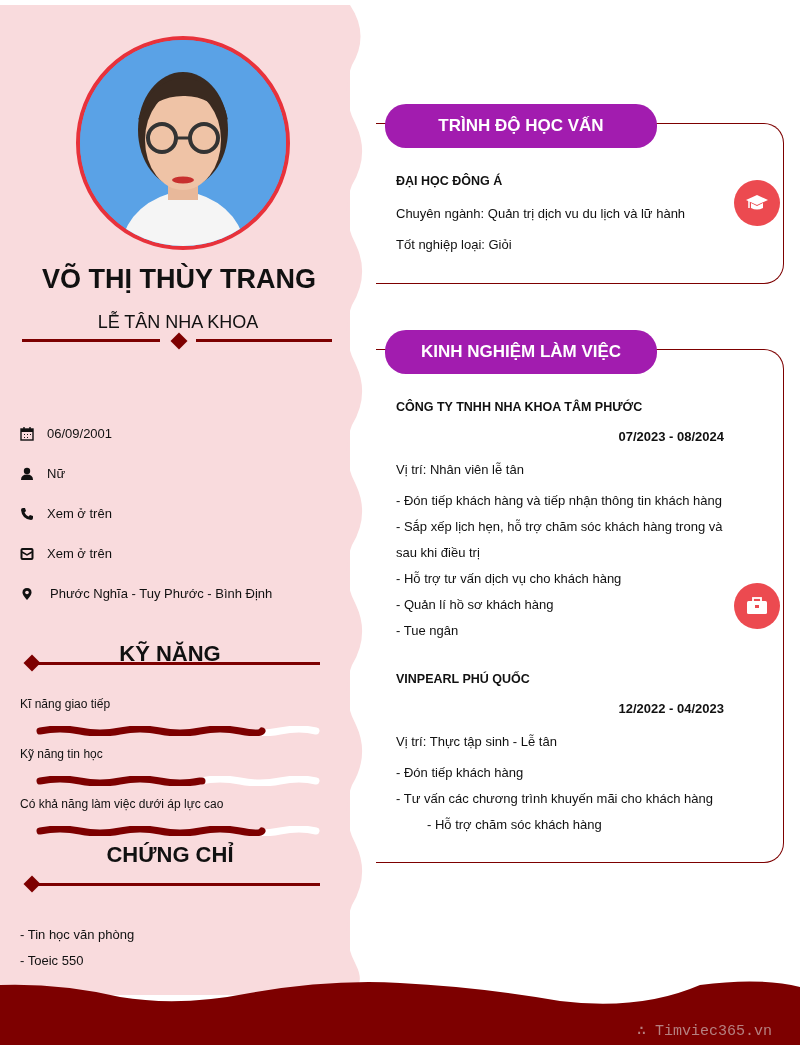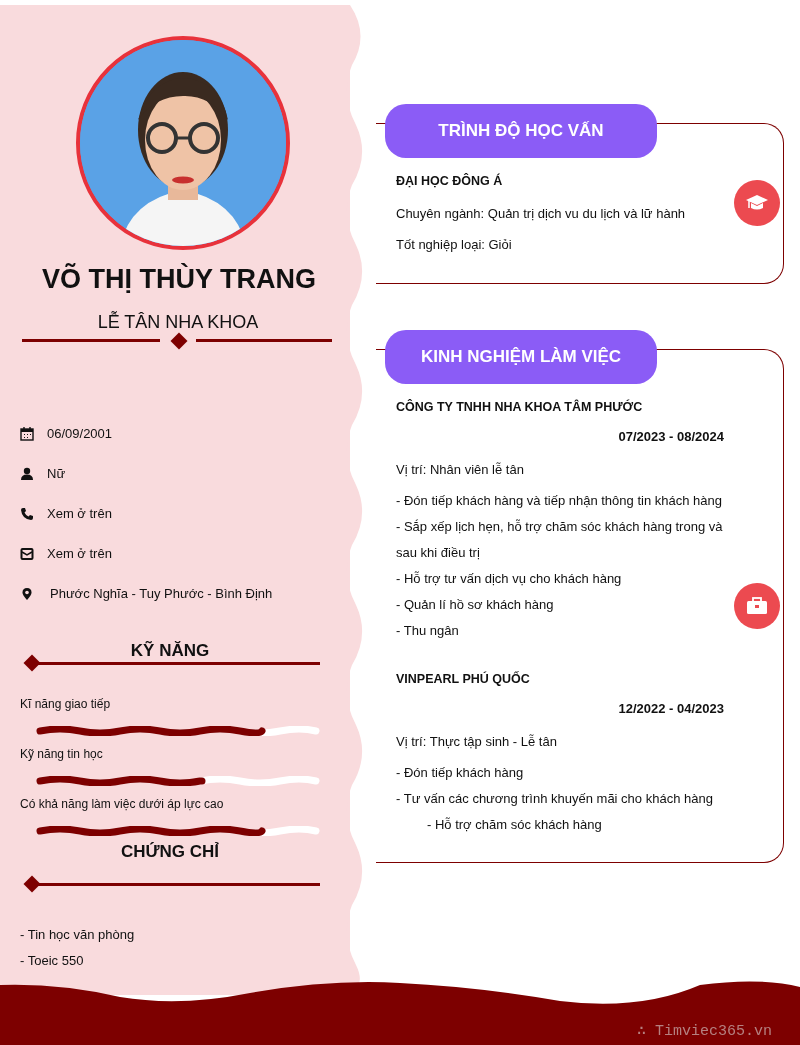--- a/index.html
+++ b/index.html
@@ -6,27 +6,27 @@
   body { width: 800px; height: 1045px; background: #ffffff; font-family: "Liberation Sans", sans-serif; color: #111; position: relative; overflow: hidden; }
   .left-panel { position: absolute; left: 0; top: 5px; width: 350px; height: 990px; background: #f9dbdd; }
   .wave-edge { position: absolute; left: 340px; top: 5px; width: 40px; height: 990px; }
   .avatar { position: absolute; left: 76px; top: 36px; width: 214px; height: 214px; border-radius: 50%; border: 4px solid #e8323b; background: #5aa2e6; overflow: hidden; }
   .name { position: absolute; left: 0; width: 346px; top: 264px; text-align: center; font-weight: bold; font-size: 27px; color: #111; padding-left: 12px; }
   .title { position: absolute; left: 0; width: 356px; top: 312px; text-align: center; font-size: 18px; color: #111; }
   .title-rule { position: absolute; top: 339px; height: 3px; background: #7d0000; }
   .diamond { position: absolute; width: 12px; height: 12px; background: #7d0000; transform: rotate(45deg); }
   .info-row { position: absolute; left: 20px; display: flex; align-items: center; font-size: 13px; }
   .info-row .ic { width: 14px; height: 14px; margin-right: 13px; display: inline-block; }
-  .sec-title { position: absolute; left: 20px; width: 300px; text-align: center; font-weight: bold; font-size: 17px; }
+  .sec-title { position: absolute; left: 20px; width: 300px; text-align: center; font-weight: bold; font-size: 22px; }
   .sec-rule { position: absolute; left: 32px; width: 288px; height: 3px; background: #7d0000; }
   .skill-label { position: absolute; left: 20px; font-size: 12px; }
   .skill-bar { position: absolute; left: 36px; width: 284px; height: 10px; }
   .cert { position: absolute; left: 20px; font-size: 13px; }
   .card { position: absolute; left: 376px; width: 408px; border: 1px solid #7d0000; border-left: none; border-radius: 0 20px 20px 0; }
-  .card-header { position: absolute; left: 385px; width: 272px; height: 54px; background: #8b5cf6; color: #fff; border-radius: 21px; font-weight: bold; font-size: 17px; display: flex; align-items: center; justify-content: center; }
+  .card-header { position: absolute; left: 385px; width: 272px; height: 44px; background: #a21caf; color: #fff; border-radius: 21px; font-weight: bold; font-size: 17px; display: flex; align-items: center; justify-content: center; }
   .txt { position: absolute; left: 396px; font-size: 13px; color: #111; }
   .bold { font-weight: bold; font-size: 12.5px; }
   .date { position: absolute; left: 500px; width: 224px; text-align: right; font-weight: bold; font-size: 13px; }
   .round-icon { position: absolute; width: 46px; height: 46px; border-radius: 50%; background: #ec4a50; display: flex; align-items: center; justify-content: center; }
   .footer { position: absolute; left: 0; top: 975px; width: 800px; height: 70px; }
   .watermark { position: absolute; right: 28px; top: 1021px; font-family: "Liberation Mono", monospace; font-size: 15px; color: #b58080; }
 </style>
 </head>
 <body>
 
@@ -137,21 +137,21 @@
 <div class="card-header" style="top:330px;">KINH NGHIỆM LÀM VIỆC</div>
 
 <div class="txt bold" style="top:400px;">CÔNG TY TNHH NHA KHOA TÂM PHƯỚC</div>
 <div class="date" style="top:429px;">07/2023 - 08/2024</div>
 <div class="txt" style="top:462px;">Vị trí: Nhân viên lễ tân</div>
 <div class="txt" style="top:493px;">- Đón tiếp khách hàng và tiếp nhận thông tin khách hàng</div>
 <div class="txt" style="top:519px;">- Sắp xếp lịch hẹn, hỗ trợ chăm sóc khách hàng trong và</div>
 <div class="txt" style="top:545px;">sau khi điều trị</div>
 <div class="txt" style="top:571px;">- Hỗ trợ tư vấn dịch vụ cho khách hàng</div>
 <div class="txt" style="top:597px;">- Quản lí hồ sơ khách hàng</div>
-<div class="txt" style="top:623px;">- Thu ngân</div>
+<div class="txt" style="top:623px;">- Tue ngân</div>
 
 <div class="round-icon" style="left:734px;top:583px;">
   <svg width="22" height="18" viewBox="0 0 22 18">
       <rect x="7" y="1" width="8" height="4" fill="none" stroke="#fff" stroke-width="1.8"></rect>
       <rect x="1" y="4" width="20" height="13" rx="1.5" fill="#fff"></rect>
       <rect x="9" y="8" width="4" height="3" fill="#ec4a50"></rect>
     </svg>
 </div>
 
 <div class="txt bold" style="top:672px;">VINPEARL PHÚ QUỐC</div>

